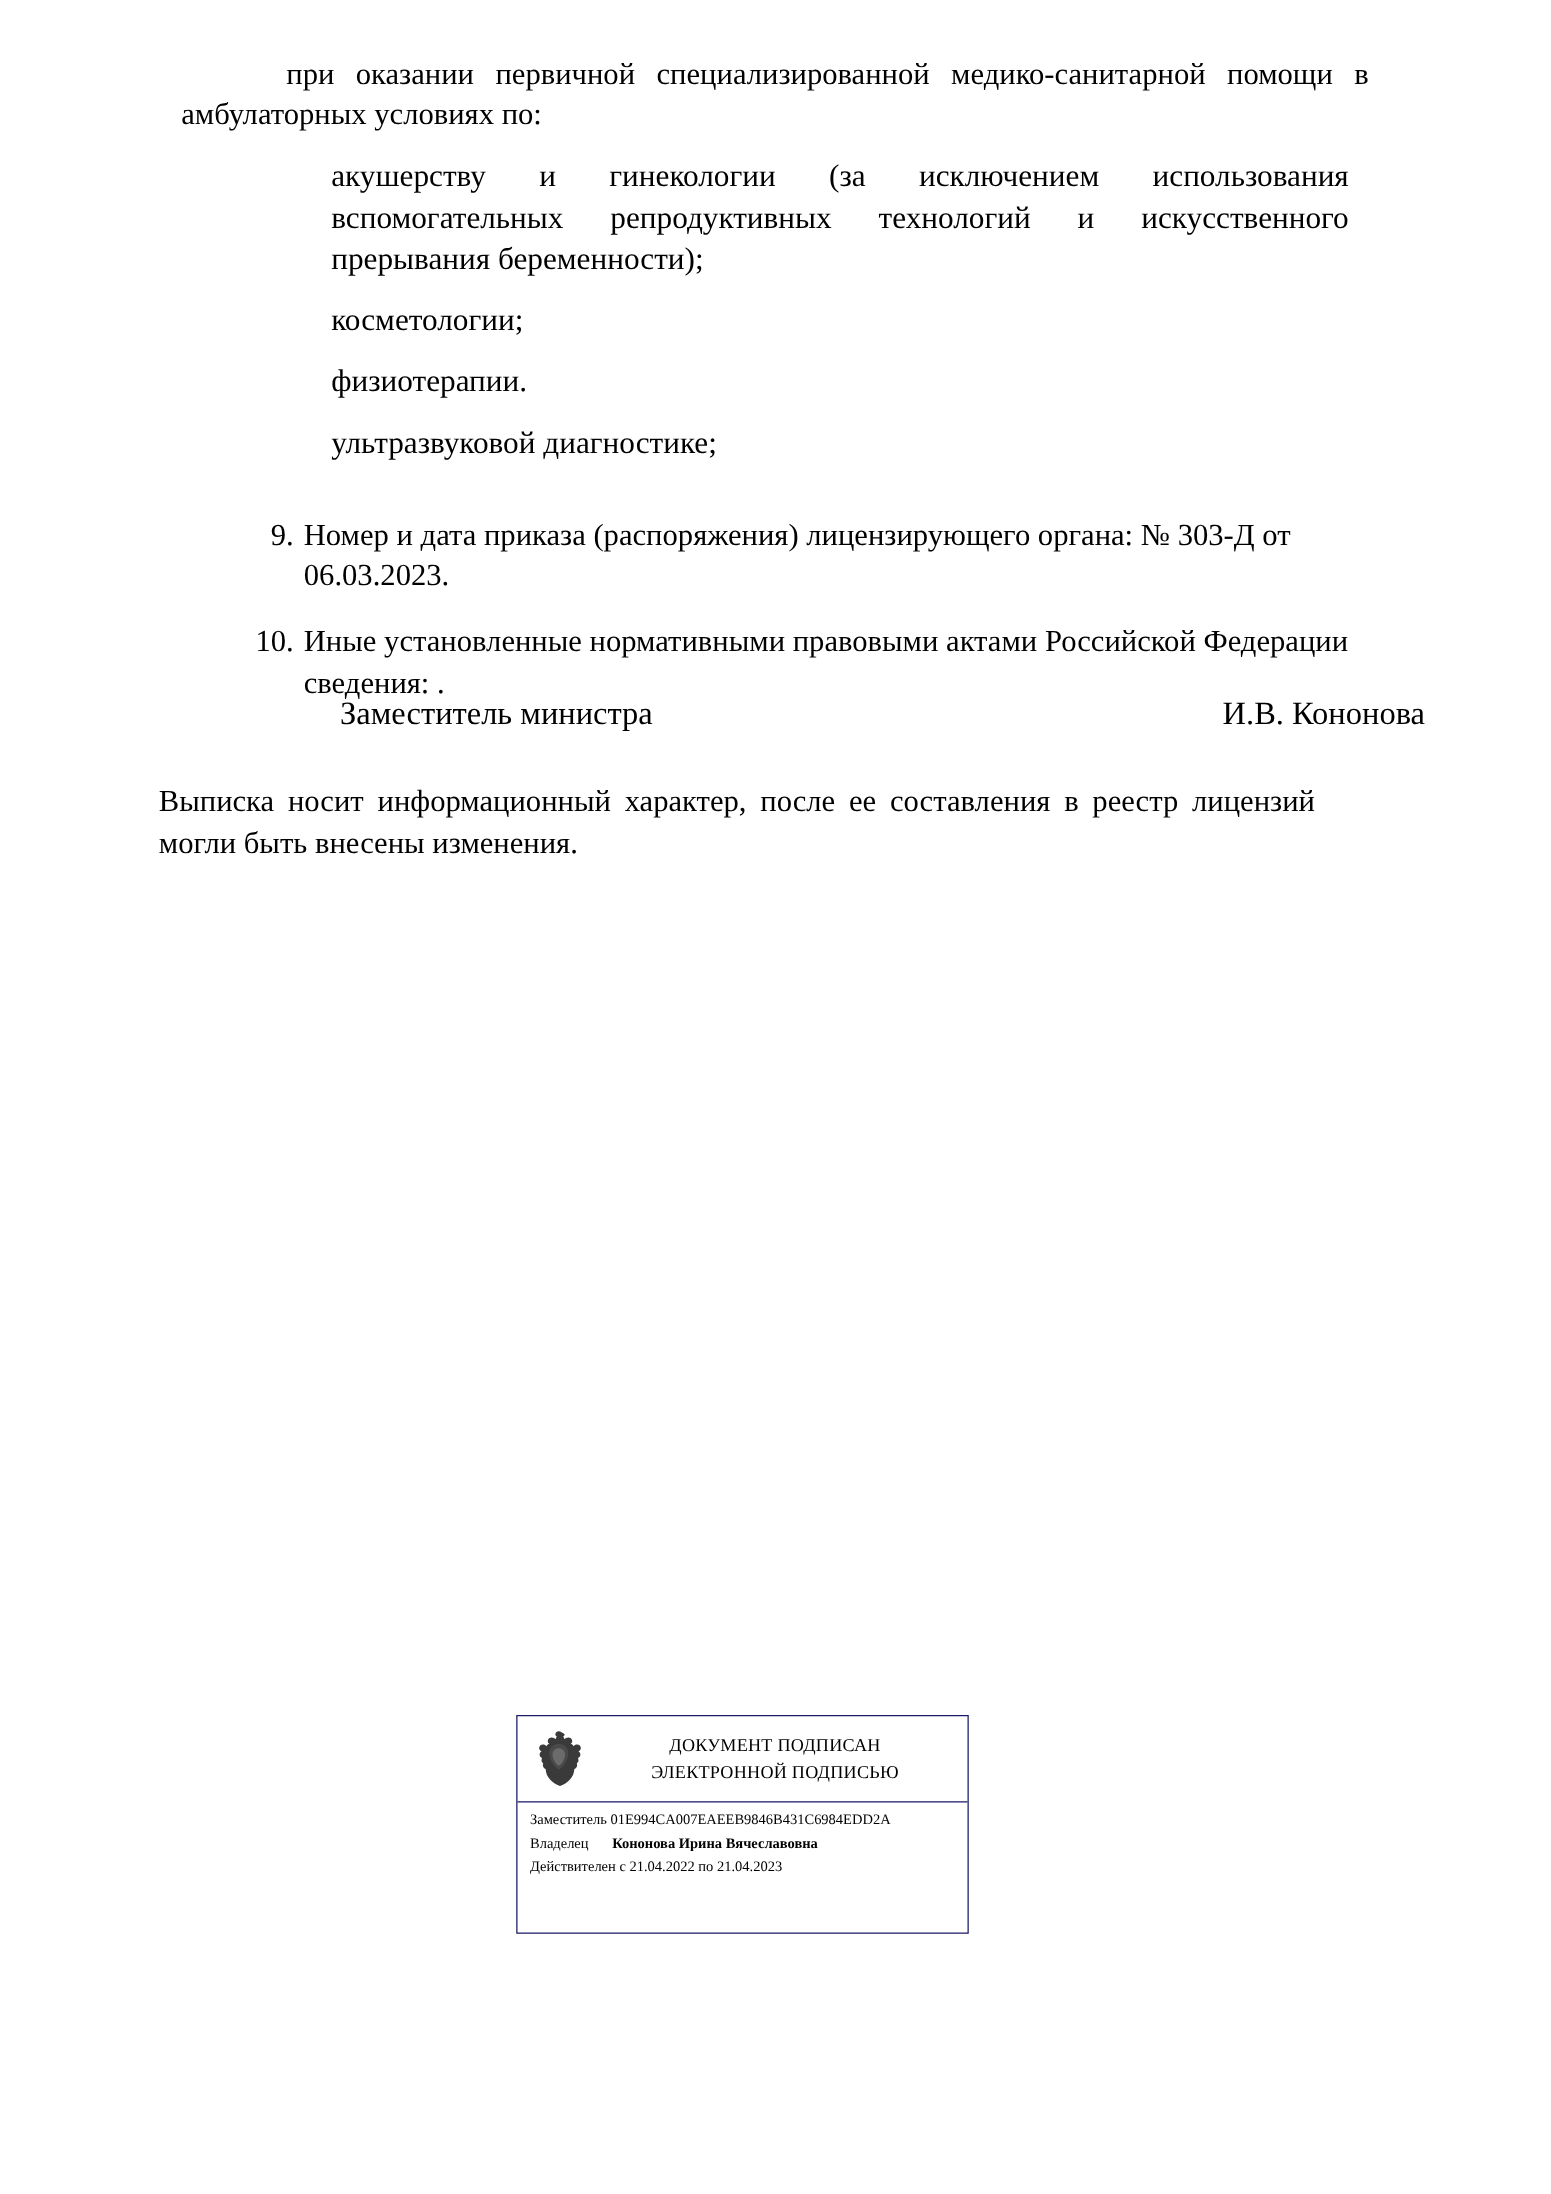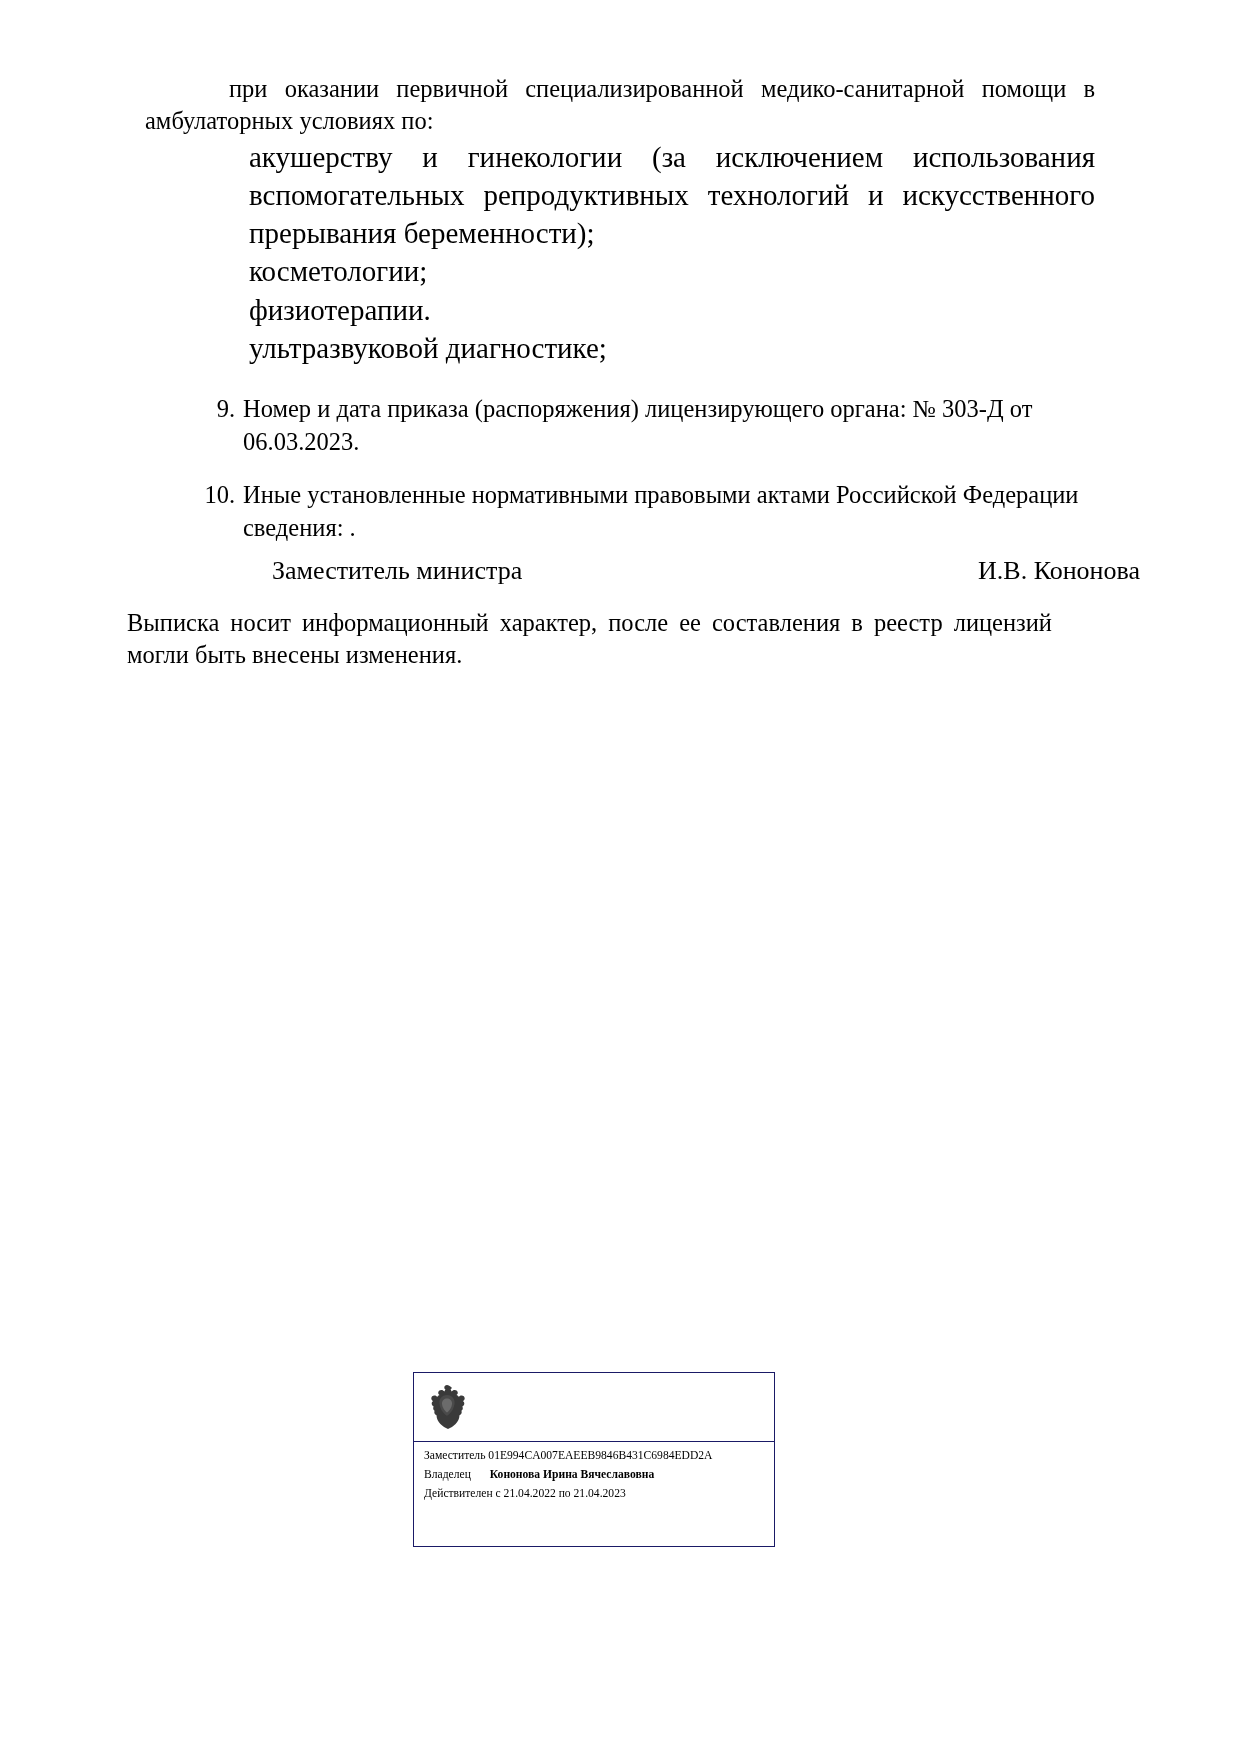--- a/index.html
+++ b/index.html
@@ -34,27 +34,26 @@
   .para {
     font-size: 24.5px;
     line-height: 1.32;
     text-align: justify;
     text-justify: inter-word;
     margin: 0;
   }
 
   .para-indent {
     text-indent: 84px;
-    margin-top: 29px;
   }
 
   .sub-line {
-    font-size: 29px;
+    font-size: 25px;
     line-height: 1.32;
-    margin: 0;
+    margin: 16px;
     padding-left: 104px;
     text-align: justify;
     text-justify: inter-word;
   }
 
   .sub-line.no-just {
     text-align: left;
   }
 
   .numbered {
@@ -194,20 +193,24 @@
     <div class="stamp-top">
       <div class="emblem">
         <svg viewBox="0 0 46 52" width="46" height="52" aria-hidden="true">
           <g fill="#3a3a3a">
             <path d="M23 3 c-1.6 0-2.7 1.1-2.7 2.4 0 .9.5 1.6 1.2 2-.5.5-.9 1.2-1.1 2-.7-.9-1.8-1.5-3-1.5-1.9 0-3.2 1.3-3.2 2.8 0 1 .5 1.8 1.3 2.3-1 .3-1.9 1-2.4 1.9-.6-.8-1.6-1.3-2.7-1.3-1.8 0-3.1 1.3-3.1 2.8 0 1.2.8 2.2 1.9 2.6-.9.6-1.5 1.5-1.5 2.6 0 1.3.8 2.4 2 2.8-.3.5-.5 1.1-.5 1.8 0 1.1.5 2 1.4 2.6-.2.4-.3.9-.3 1.4 0 1.4.9 2.6 2.2 3 .1 3.3 1.5 6.3 3.9 8.8 2.2 2.3 5 3.9 7.6 4.9 2.6-1 5.4-2.6 7.6-4.9 2.4-2.5 3.8-5.5 3.9-8.8 1.3-.4 2.2-1.6 2.2-3 0-.5-.1-1-.3-1.4.9-.6 1.4-1.5 1.4-2.6 0-.7-.2-1.3-.5-1.8 1.2-.4 2-1.5 2-2.8 0-1.1-.6-2-1.5-2.6 1.1-.4 1.9-1.4 1.9-2.6 0-1.5-1.3-2.8-3.1-2.8-1.1 0-2.1.5-2.7 1.3-.5-.9-1.4-1.6-2.4-1.9.8-.5 1.3-1.3 1.3-2.3 0-1.5-1.3-2.8-3.2-2.8-1.2 0-2.3.6-3 1.5-.2-.8-.6-1.5-1.1-2 .7-.4 1.2-1.1 1.2-2C25.7 4.1 24.6 3 23 3z"></path>
           </g>
           <path d="M23 13 c-4.2 0-7.6 3.2-7.6 7.2 0 5.6 3.4 10.9 7.6 13.6 4.2-2.7 7.6-8 7.6-13.6 0-4-3.4-7.2-7.6-7.2z" fill="#4a4a4a"></path>
           <path d="M23 16.5 c-2.8 0-5 2.1-5 4.8 0 3.8 2.3 7.4 5 9.3 2.7-1.9 5-5.5 5-9.3 0-2.7-2.2-4.8-5-4.8z" fill="#6b6b6b"></path>
         </svg>
       </div>
+      <div class="stamp-title">
+        <div>ДОКУМЕНТ ПОДПИСАН</div>
+        <div>ЭЛЕКТРОННОЙ ПОДПИСЬЮ</div>
+      </div>
     </div>
     <div class="stamp-divider"></div>
     <div class="stamp-lines">
       <div>
         <span>Заместитель</span>
         <span>01E994CA007EAEEB9846B431C6984EDD2A</span>
       </div>
       <div>
         <span>Владелец</span>
         <span class="b">Кононова Ирина Вячеславовна</span>

